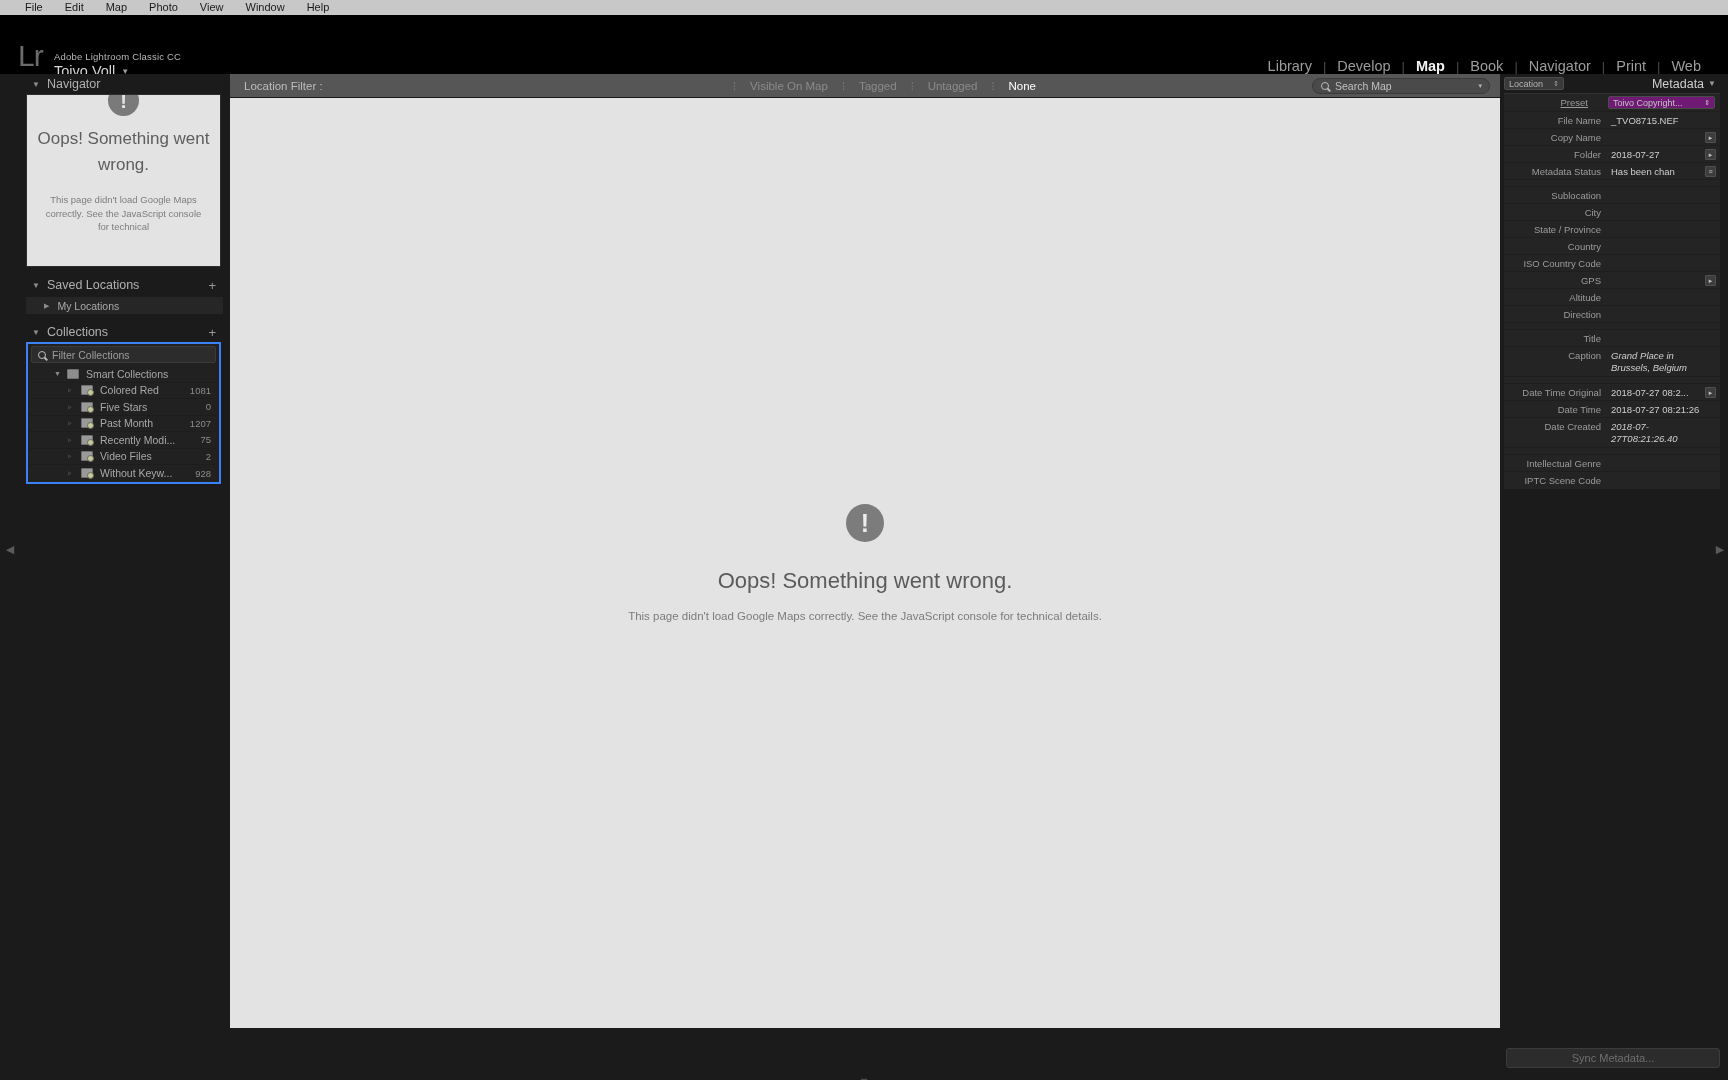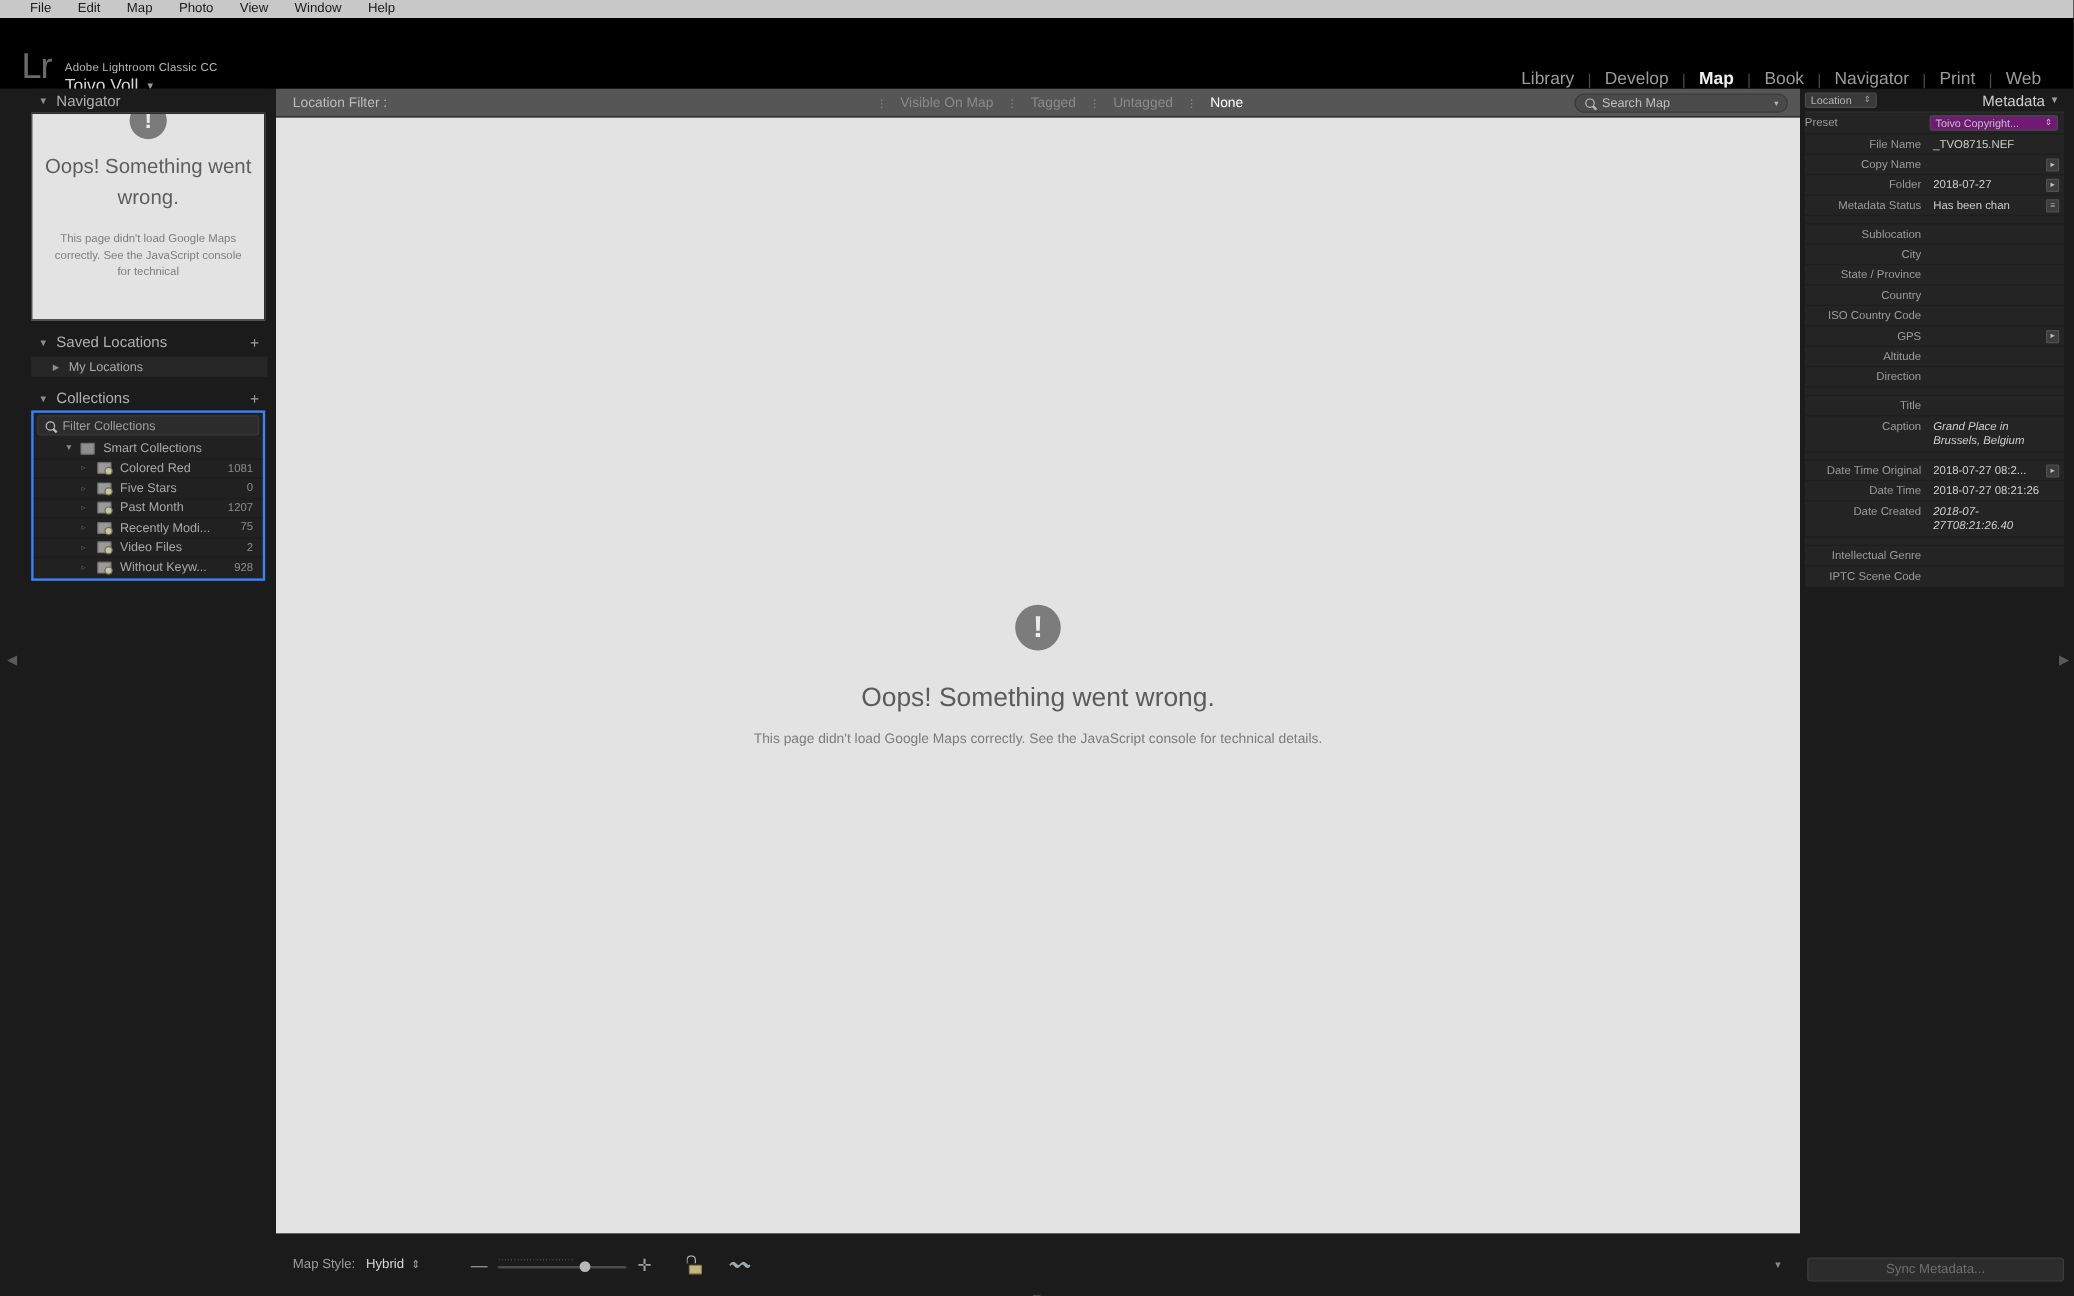--- a/index.html
+++ b/index.html
@@ -260,21 +260,21 @@
     width:11px; height:11px; margin:3px 4px 0 0; flex:none;
     background:#3d3d3d; border:1px solid #4f4f4f; border-radius:1px;
     font-size:7px; color:#c0c0c0; line-height:9px; text-align:center;
   }
   .mrow .mspacer{ width:15px; flex:none; }
   .mrow.divider{ height:7px; min-height:7px; border-bottom:1px solid #1e1e1e; background:#242424;}
   .preset-row{
     display:flex; align-items:center; height:18px;
     font-size:9.5px; border-bottom:1px solid #1e1e1e; background:#242424;
   }
-  .preset-row .mlab{ width:104px; padding-right:3px; color:#9c9c9c; }
+  .preset-row .mlab{ width:104px; text-align:right; padding-right:20px; color:#9c9c9c;text-decoration:underline; }
   .preset-chip{
     flex:1; margin-right:5px; height:13px; background:#701a75;
     border:1px solid #4b4b4b; border-radius:2px;
     display:flex; align-items:center; padding:0 4px;
     color:#c3c3c3; font-size:9px;
   }
   .preset-chip .tstep{ margin-left:auto; font-size:7px; line-height:7px; }
 
   .sync-btn{
     position:absolute; left:6px; right:8px; bottom:12px; height:20px;
@@ -439,44 +439,20 @@
         <span class="caret">▾</span>
       </div>
     </div>
 
     <div class="mapcanvas">
       <div class="big-circle">!</div>
       <div class="big-oops">Oops! Something went wrong.</div>
       <div class="big-sub">This page didn't load Google Maps correctly. See the JavaScript console for technical details.</div>
     </div>
 
-    <div class="toolbar">
-      <span class="tb-label">Map Style:</span>
-      <span class="tb-val">Hybrid</span>
-      <span class="stepper">⇕</span>
-
-      <div class="zoomwrap">
-        <span class="mi">—</span>
-        <div class="ztrack">
-          <div class="ticks">''''''''''''''''''''''''</div>
-          <div class="line"></div>
-          <div class="knob"></div>
-        </div>
-        <span class="mi">✛</span>
-      </div>
-
-      <div class="lock-icon">
-        <div class="shackle"></div>
-        <div class="body"></div>
-      </div>
-
-      <span class="squiggle">〰</span>
-
-      <span class="tb-caret">▾</span>
-    </div>
   </div>
 
   <div class="rightpanel">
     <div class="side-arrow" style="right:2px; top:460px;">▶</div>
 
     <div class="rp-inner">
       <div class="rp-tabs">
         <div class="loc-chip">
           <span>Location</span>
           <span class="tstep">⇕</span>

